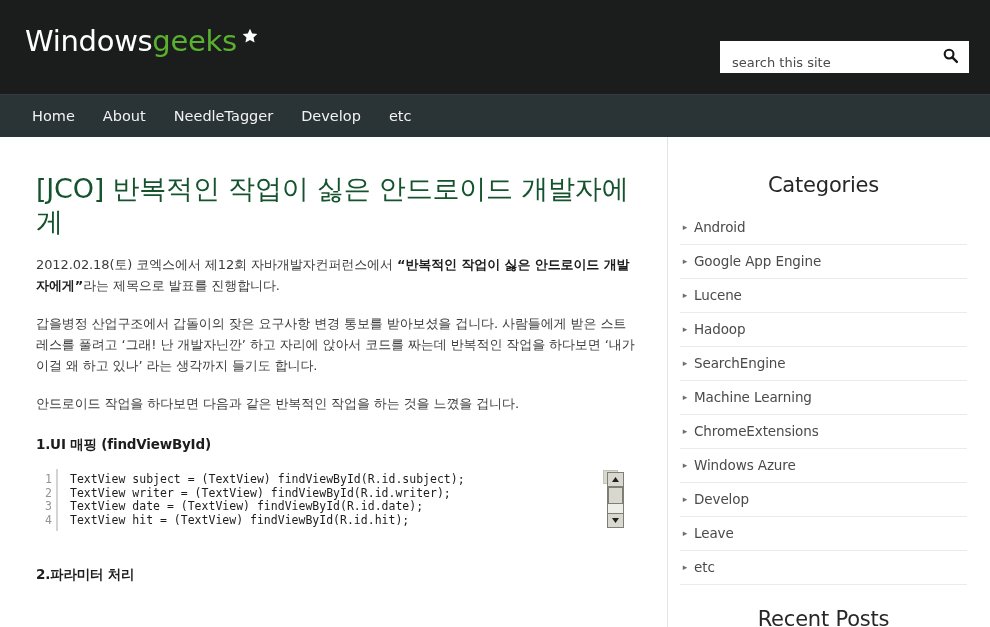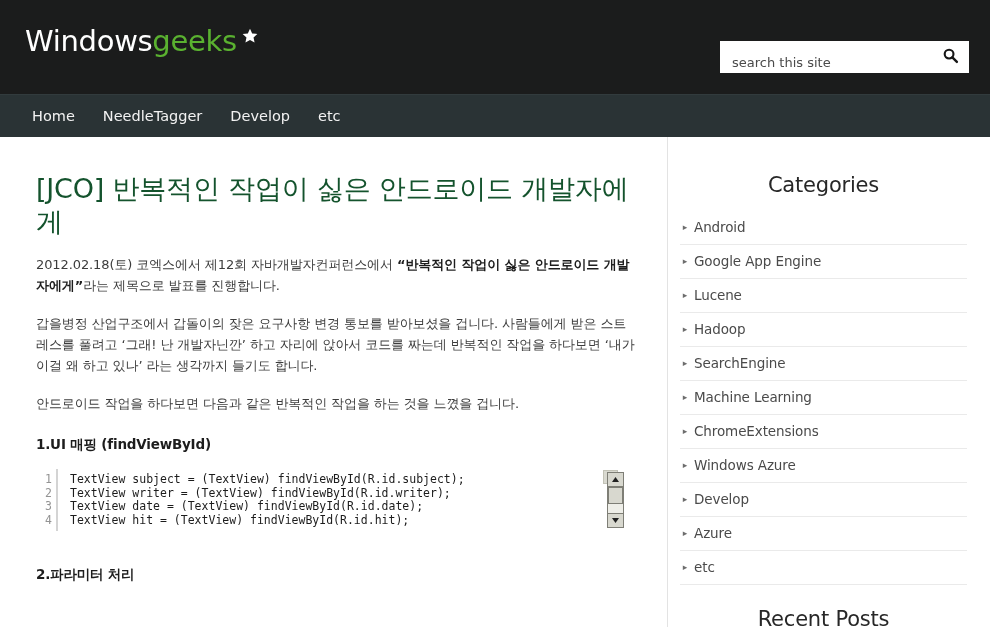--- a/index.html
+++ b/index.html
@@ -292,20 +292,21 @@
           <circle cx="10" cy="10" r="6.2" fill="none" stroke="#161616" stroke-width="3"></circle>
           <line x1="14.6" y1="14.6" x2="21" y2="21" stroke="#161616" stroke-width="3.4" stroke-linecap="round"></line>
         </svg>
       </span>
     </button>
   </div>
 </div>
 
 <div class="site-nav">
   <a class="nav-item">Home</a>
+  <a class="nav-item">About</a>
   <a class="nav-item">NeedleTagger</a>
   <a class="nav-item">Develop</a>
   <a class="nav-item">etc</a>
 </div>
 
 <div class="page">
 
   <div class="content">
 
     <h1 class="post-title">[JCO] 반복적인 작업이 싫은 안드로이드 개발자에게</h1>
@@ -394,21 +395,21 @@
       <li class="cat-item">
         <span class="cat-arrow">▸</span>
         <span class="cat-label">Windows Azure</span>
       </li>
       <li class="cat-item">
         <span class="cat-arrow">▸</span>
         <span class="cat-label">Develop</span>
       </li>
       <li class="cat-item">
         <span class="cat-arrow">▸</span>
-        <span class="cat-label">Azure</span>
+        <span class="cat-label">Leave</span>
       </li>
       <li class="cat-item">
         <span class="cat-arrow">▸</span>
         <span class="cat-label">etc</span>
       </li>
     </ul>
 
     <h2 class="widget-title recent">Recent Posts</h2>
   </div>
 </div>

